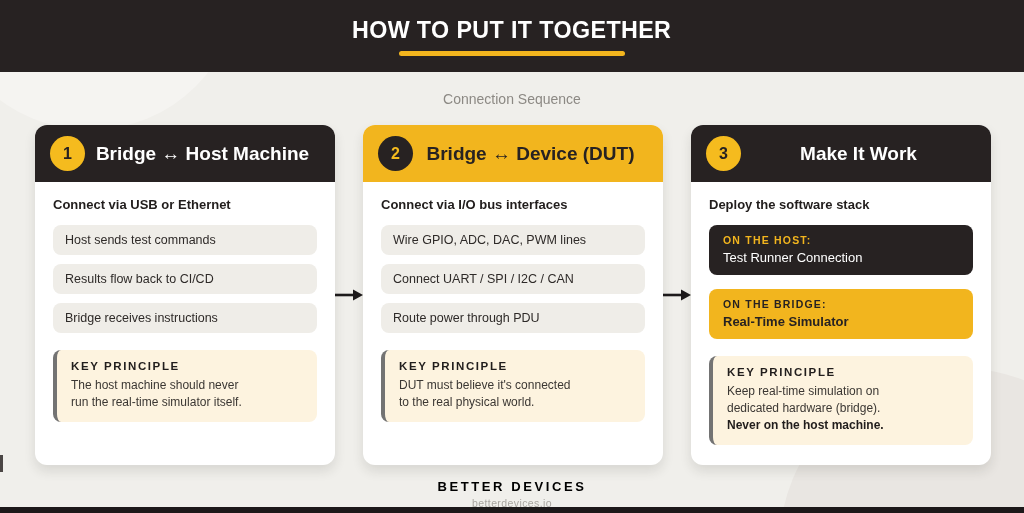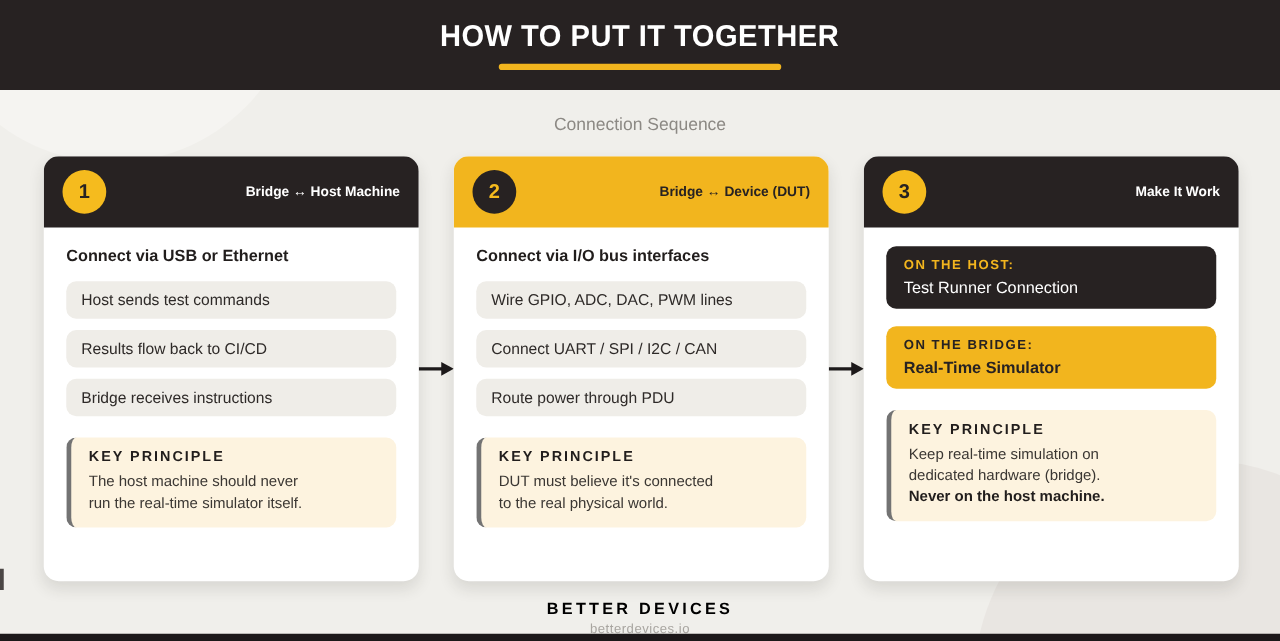--- a/index.html
+++ b/index.html
@@ -54,21 +54,21 @@
   }
   .hdr-dark { background:#272222; }
   .hdr-yellow { background:#F2B51E; }
   .badge {
     width:35px; height:35px; border-radius:50%; flex:0 0 35px;
     display:flex; align-items:center; justify-content:center;
     font-size:16px; font-weight:bold;
   }
   .badge-yellow { background:#F5BB1E; color:#272222; }
   .badge-dark { background:#272222; color:#F5BB1E; }
-  .card-title { flex:1; text-align:right; font-size:11px; font-weight:bold; }
+  .card-title { flex:1; text-align:center; font-size:19px; font-weight:bold; }
   .hdr-dark .card-title { color:#FFFFFF; }
   .hdr-yellow .card-title { color:#272222; }
   .card-body { padding:15px 18px 14px 18px; }
   .lead { font-size:13px; font-weight:bold; color:#211D1C; margin-bottom:13px; }
   .pill {
     background:#EFEDE8; border-radius:8px; padding:8px 12px;
     font-size:12.5px; color:#2E2A28; margin-bottom:9px;
   }
   .stack-box { border-radius:8px; padding:9px 14px 10px 14px; margin-bottom:14px; }
   .stack-dark { background:#272222; }
@@ -165,20 +165,21 @@
         <polygon points="18,1.5 28,7 18,12.5" fill="#1D1A1B"></polygon>
       </svg>
     </div>
 
     <div class="card">
       <div class="card-header hdr-dark">
         <div class="badge badge-yellow">3</div>
         <div class="card-title">Make It Work</div>
       </div>
       <div class="card-body">
+        <div class="lead">Deploy the software stack</div>
         <div class="stack-box stack-dark">
           <div class="stack-label">ON THE HOST:</div>
           <div class="stack-value">Test Runner Connection</div>
         </div>
         <div class="stack-box stack-yellow">
           <div class="stack-label">ON THE BRIDGE:</div>
           <div class="stack-value">Real-Time Simulator</div>
         </div>
         <div class="principle">
           <div class="principle-title">KEY PRINCIPLE</div>

